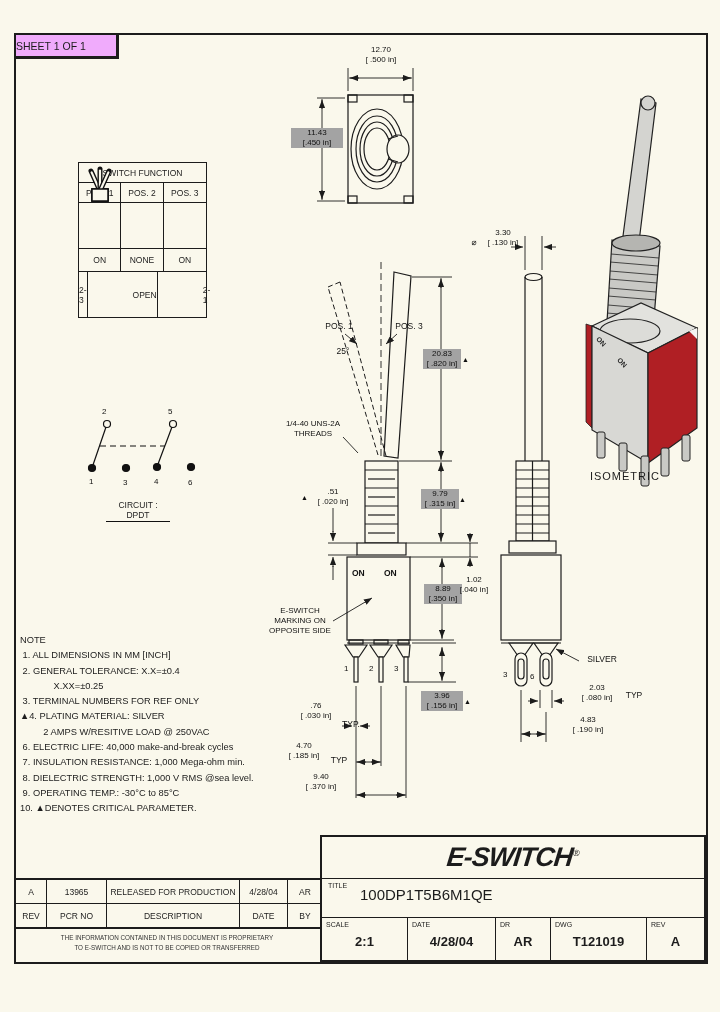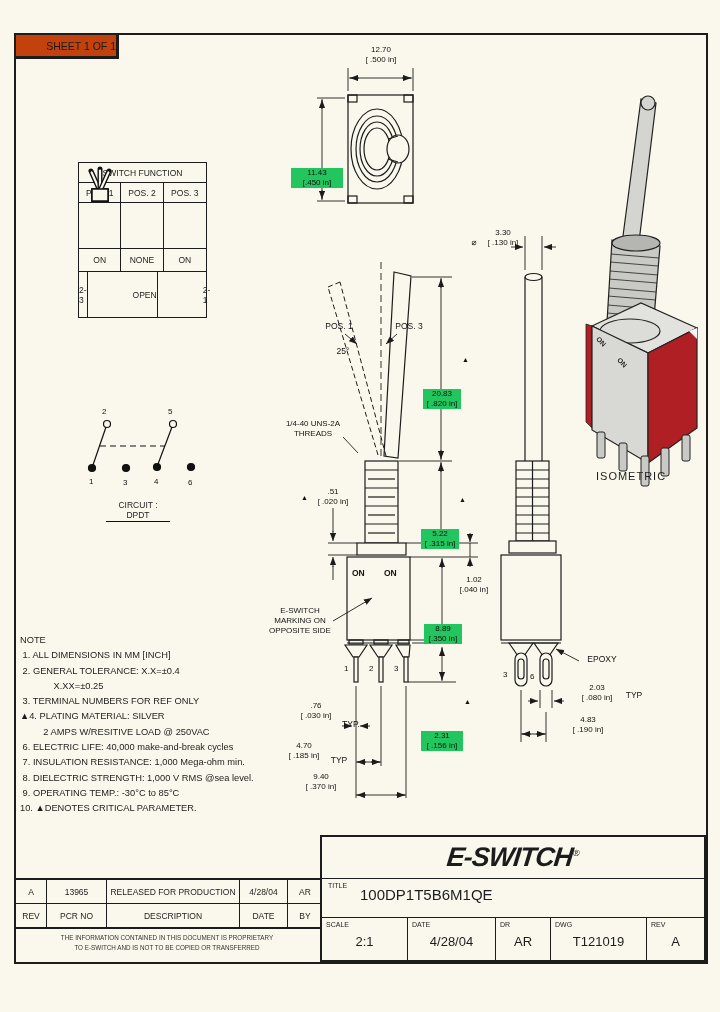--- a/index.html
+++ b/index.html
@@ -1,41 +1,41 @@
 <!DOCTYPE html>
 <html><head>
 <meta charset="utf-8">
 <style>
   html,body{margin:0;padding:0;background:#faf8ec;}
   #sheet{position:relative;width:720px;height:1012px;background:#faf8ec;overflow:hidden;
          font-family:"Liberation Sans",sans-serif;color:#1c1c1c;}
   .border-main{position:absolute;left:14px;top:33px;width:690px;height:927px;border:2px solid #1c1c1c;}
   .sheet-box{position:absolute;left:14px;top:33px;width:100px;height:21px;border:2px solid #1c1c1c;
-             border-right-width:3px;border-bottom-width:3px;background:#c2410c;
-             font-size:10.5px;display:flex;align-items:center;justify-content:flex-end;}
+             border-right-width:3px;border-bottom-width:3px;background:#f0abfc;
+             font-size:10.5px;display:flex;align-items:center;justify-content:flex-start;}
   svg{position:absolute;left:0;top:0;}
   .dim{position:absolute;font-size:8px;line-height:1.25;text-align:center;white-space:pre;color:#111;}
-  .mask{background:#22c55e;margin-top:40px;}
+  .mask{background:#a3a3a3;}
   .tri{position:absolute;font-size:7px;color:#111;line-height:1;}
   .lbl{position:absolute;font-size:8.5px;color:#111;line-height:1.1;white-space:pre;text-align:center;}
   .tnum{position:absolute;font-size:8px;color:#111;line-height:1;}
   .onmark{position:absolute;font-size:8.5px;font-weight:bold;color:#111;line-height:1;}
   .iso-on{position:absolute;font-size:7px;font-weight:bold;color:#2a2a2a;line-height:1;transform:rotate(45deg);}
   
   .ftable{position:absolute;left:78px;top:162px;width:127px;border:1.5px solid #1c1c1c;background:#faf8ec;}
   .ft-head{height:19px;border-bottom:1px solid #1c1c1c;font-size:8.5px;display:flex;align-items:center;justify-content:center;}
   .ft-row{display:grid;grid-template-columns:1fr 1fr 1fr;border-bottom:1px solid #1c1c1c;}
   .ft-row:last-child{border-bottom:none;gap:45px;}
   .ft-cell{border-right:1px solid #1c1c1c;display:flex;align-items:center;justify-content:center;font-size:8.5px;}
   .ft-cell:last-child{border-right:none;}
   .h20{height:19px}.h45{height:45px}.h22{height:22px}.h46{height:45px}
   
   .circ-lbl{position:absolute;left:106px;top:500px;width:64px;font-size:8.5px;text-align:center;
             border-bottom:1px solid #111;padding-bottom:1px;}
-  .iso-lbl{position:absolute;left:596px;top:470px;width:80px;font-size:11px;letter-spacing:1px;text-align:left;}
+  .iso-lbl{position:absolute;left:580px;top:470px;width:80px;font-size:11px;letter-spacing:1px;text-align:right;}
   
   .notes{position:absolute;left:20px;top:633px;width:282px;font-size:9.3px;line-height:15.3px;}
   .note-line{white-space:pre;}
   
   .revtable{position:absolute;left:14px;top:878px;width:306px;border:2px solid #1c1c1c;background:#faf8ec;}
   .rev-row{display:grid;grid-template-columns:31px 60px 133px 48px 1fr;height:23px;}
   .rev-row.first{border-bottom:1px solid #1c1c1c;}
   .rev-cell{border-right:1px solid #1c1c1c;font-size:8.5px;display:flex;align-items:center;justify-content:center;}
   .rev-cell:last-child{border-right:none;}
   .proprietary{position:absolute;left:16px;top:933px;width:302px;font-size:6.3px;line-height:10px;
@@ -46,21 +46,21 @@
   .tb-logo{height:41px;border-bottom:1.5px solid #1c1c1c;display:flex;align-items:center;justify-content:center;}
   .logo-text{font-style:italic;font-weight:900;font-size:27px;letter-spacing:-1px;transform:skewX(-6deg);}
   .logo-reg{font-size:9px;vertical-align:super;font-style:normal;font-weight:normal;}
   .tb-title{height:38px;border-bottom:1.5px solid #1c1c1c;position:relative;}
   .tb-title .small-lbl{position:absolute;left:6px;top:3px;font-size:7px;}
   .tb-title .val{position:absolute;left:38px;top:7px;font-size:15px;}
   .tb-bottom{display:grid;grid-template-columns:86px 88px 55px 96px 1fr;height:43px;}
   .tb-cell{position:relative;border-right:1px solid #1c1c1c;}
   .tb-cell:last-child{border-right:none;}
   .tb-cell .small-lbl{position:absolute;left:4px;top:3px;font-size:7px;}
-  .tb-cell .val{position:absolute;left:0;right:0;top:16px;text-align:center;font-size:13px;}
+  .tb-cell .val{position:absolute;left:0;right:0;top:16px;text-align:center;font-size:13px;font-weight:bold;}
 </style>
 </head>
 <body>
 
 <div id="sheet">
 
   <div class="border-main"></div>
 
   <svg width="720" height="1012" viewBox="0 0 720 1012">
     <defs>
@@ -324,28 +324,28 @@
   <div class="lbl" style="left:392px;top:322px;width:34px">POS. 3</div>
   <div class="lbl" style="left:333px;top:347px;width:20px">25°</div>
   <div class="dim mask" style="left:423px;top:349px;width:38px">20.83
 [ .820 in]</div>
   <div class="tri" style="left:462px;top:356px">▲</div>
   <div class="dim" style="left:280px;top:419px;width:66px">1/4-40 UNS-2A
 THREADS</div>
   <div class="tri" style="left:301px;top:494px">▲</div>
   <div class="dim" style="left:312px;top:487px;width:42px">.51
 [ .020 in]</div>
-  <div class="dim mask" style="left:421px;top:489px;width:38px">5.22
+  <div class="dim mask" style="left:421px;top:489px;width:38px">9.79
 [ .315 in]</div>
   <div class="tri" style="left:459px;top:496px">▲</div>
   <div class="dim mask" style="left:424px;top:584px;width:38px">8.89
 [.350 in]</div>
   <div class="dim" style="left:454px;top:575px;width:40px">1.02
 [.040 in]</div>
-  <div class="dim mask" style="left:421px;top:691px;width:42px">2.31
+  <div class="dim mask" style="left:421px;top:691px;width:42px">3.96
 [ .156 in]</div>
   <div class="tri" style="left:464px;top:698px">▲</div>
   <div class="dim" style="left:293px;top:701px;width:46px">.76
 [ .030 in]</div>
   <div class="lbl" style="left:339px;top:720px;width:24px">TYP.</div>
   <div class="dim" style="left:281px;top:741px;width:46px">4.70
 [ .185 in]</div>
   <div class="lbl" style="left:328px;top:756px;width:22px">TYP</div>
   <div class="dim" style="left:296px;top:772px;width:50px">9.40
 [ .370 in]</div>
@@ -354,21 +354,21 @@
 OPPOSITE SIDE</div>
   <div class="onmark" style="left:352px;top:569px">ON</div>
   <div class="onmark" style="left:384px;top:569px">ON</div>
   <div class="tnum" style="left:344px;top:665px">1</div>
   <div class="tnum" style="left:369px;top:665px">2</div>
   <div class="tnum" style="left:394px;top:665px">3</div>
 
   <div class="lbl" style="left:468px;top:238px;width:12px">⌀</div>
   <div class="dim" style="left:479px;top:228px;width:48px">3.30
 [ .130 in]</div>
-  <div class="lbl" style="left:581px;top:655px;width:42px">EPOXY</div>
+  <div class="lbl" style="left:581px;top:655px;width:42px">SILVER</div>
   <div class="dim" style="left:572px;top:683px;width:50px">2.03
 [ .080 in]</div>
   <div class="lbl" style="left:622px;top:691px;width:24px">TYP</div>
   <div class="dim" style="left:561px;top:715px;width:54px">4.83
 [ .190 in]</div>
   <div class="tnum" style="left:503px;top:671px">3</div>
   <div class="tnum" style="left:530px;top:673px">6</div>
 
   <div class="iso-on" style="left:596px;top:338px">ON</div>
   <div class="iso-on" style="left:617px;top:359px">ON</div>

